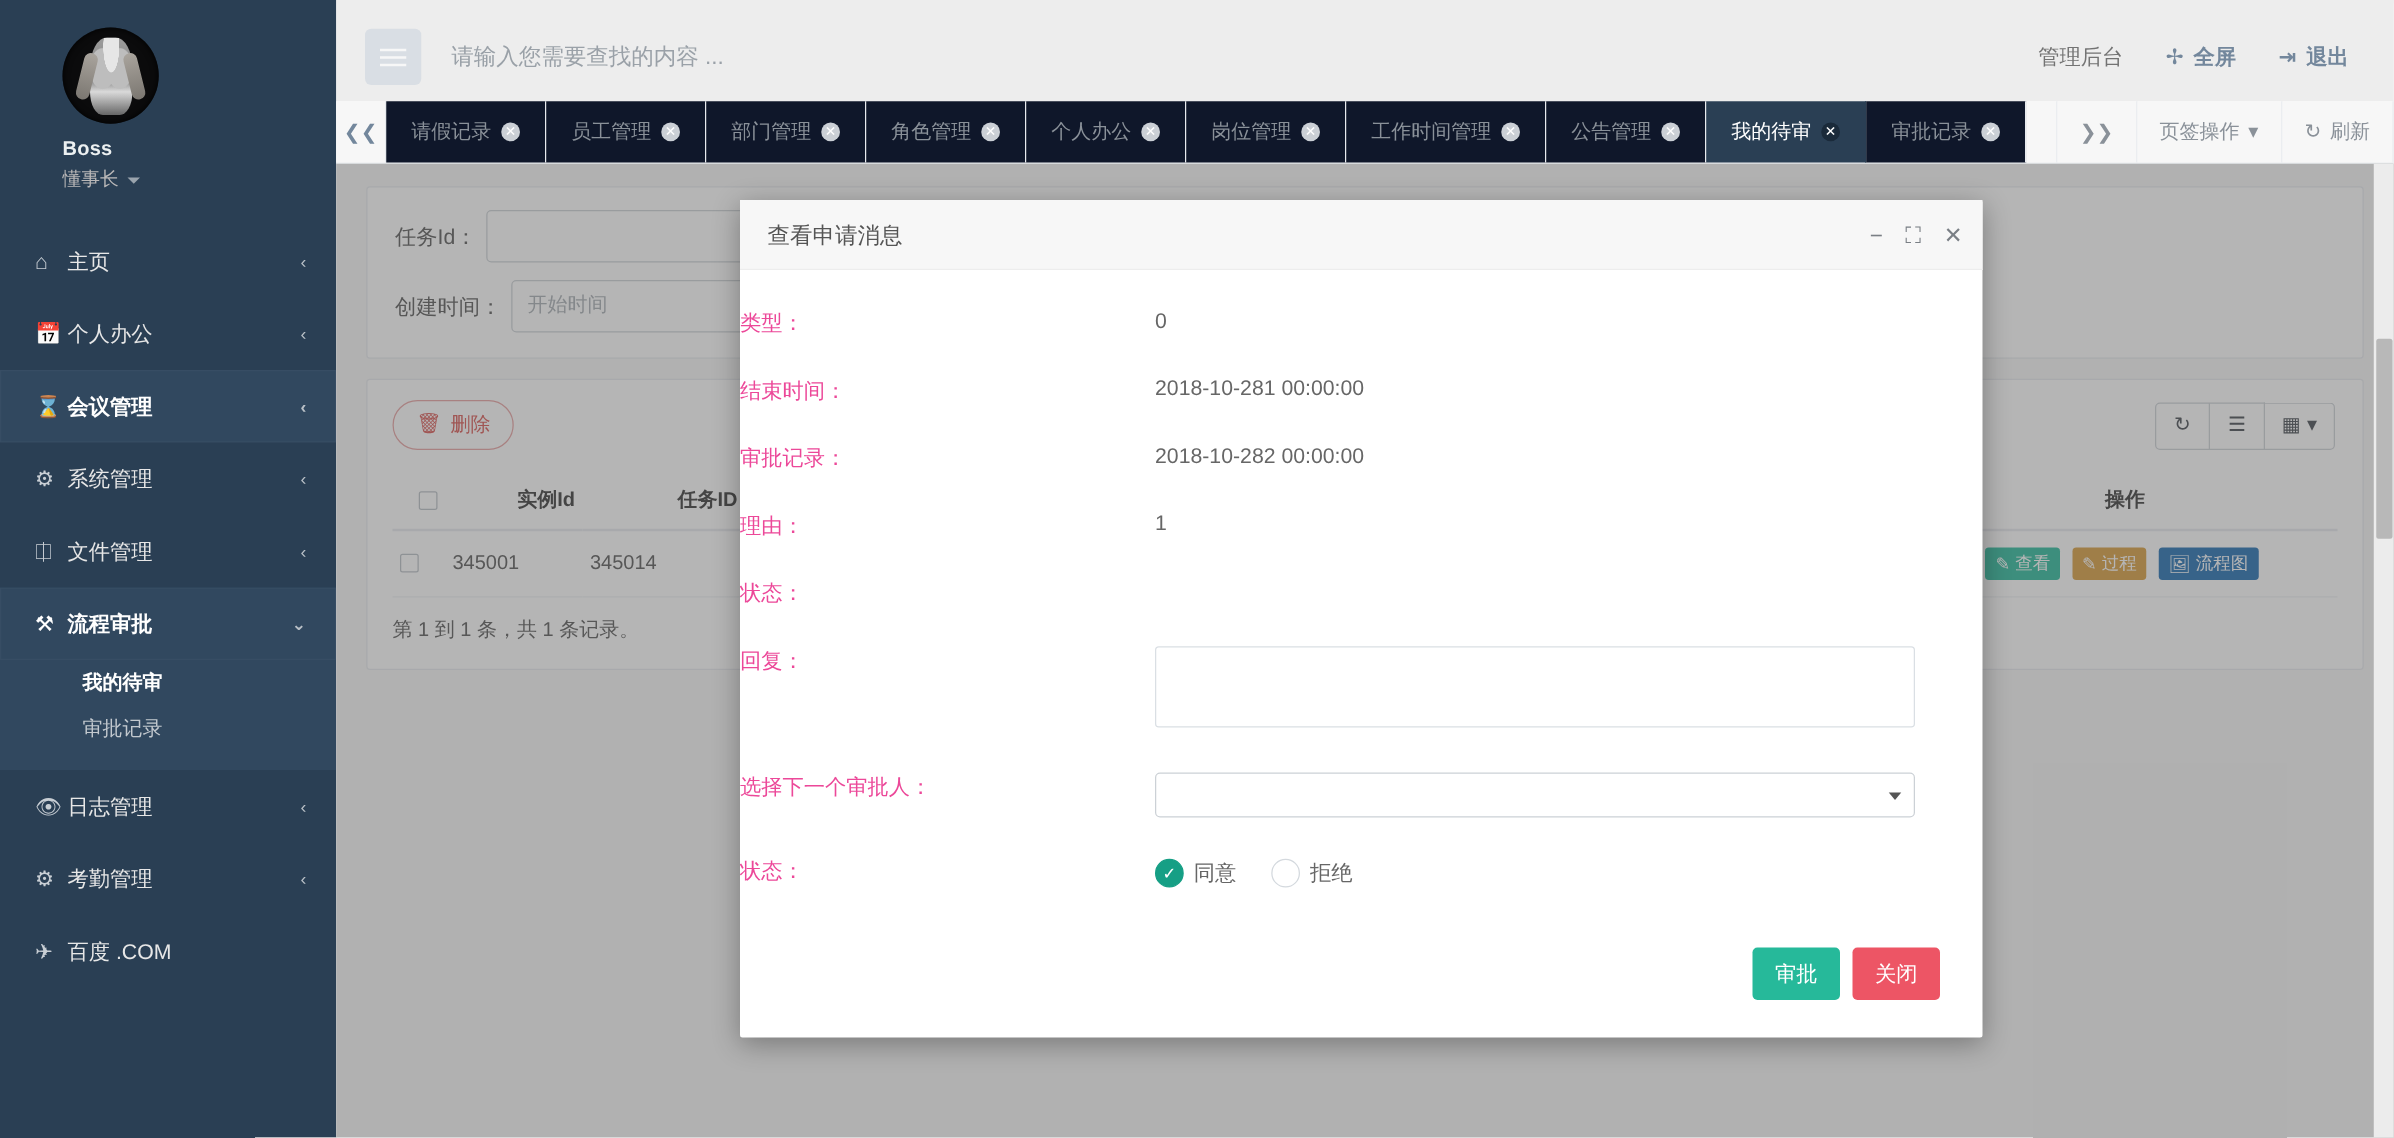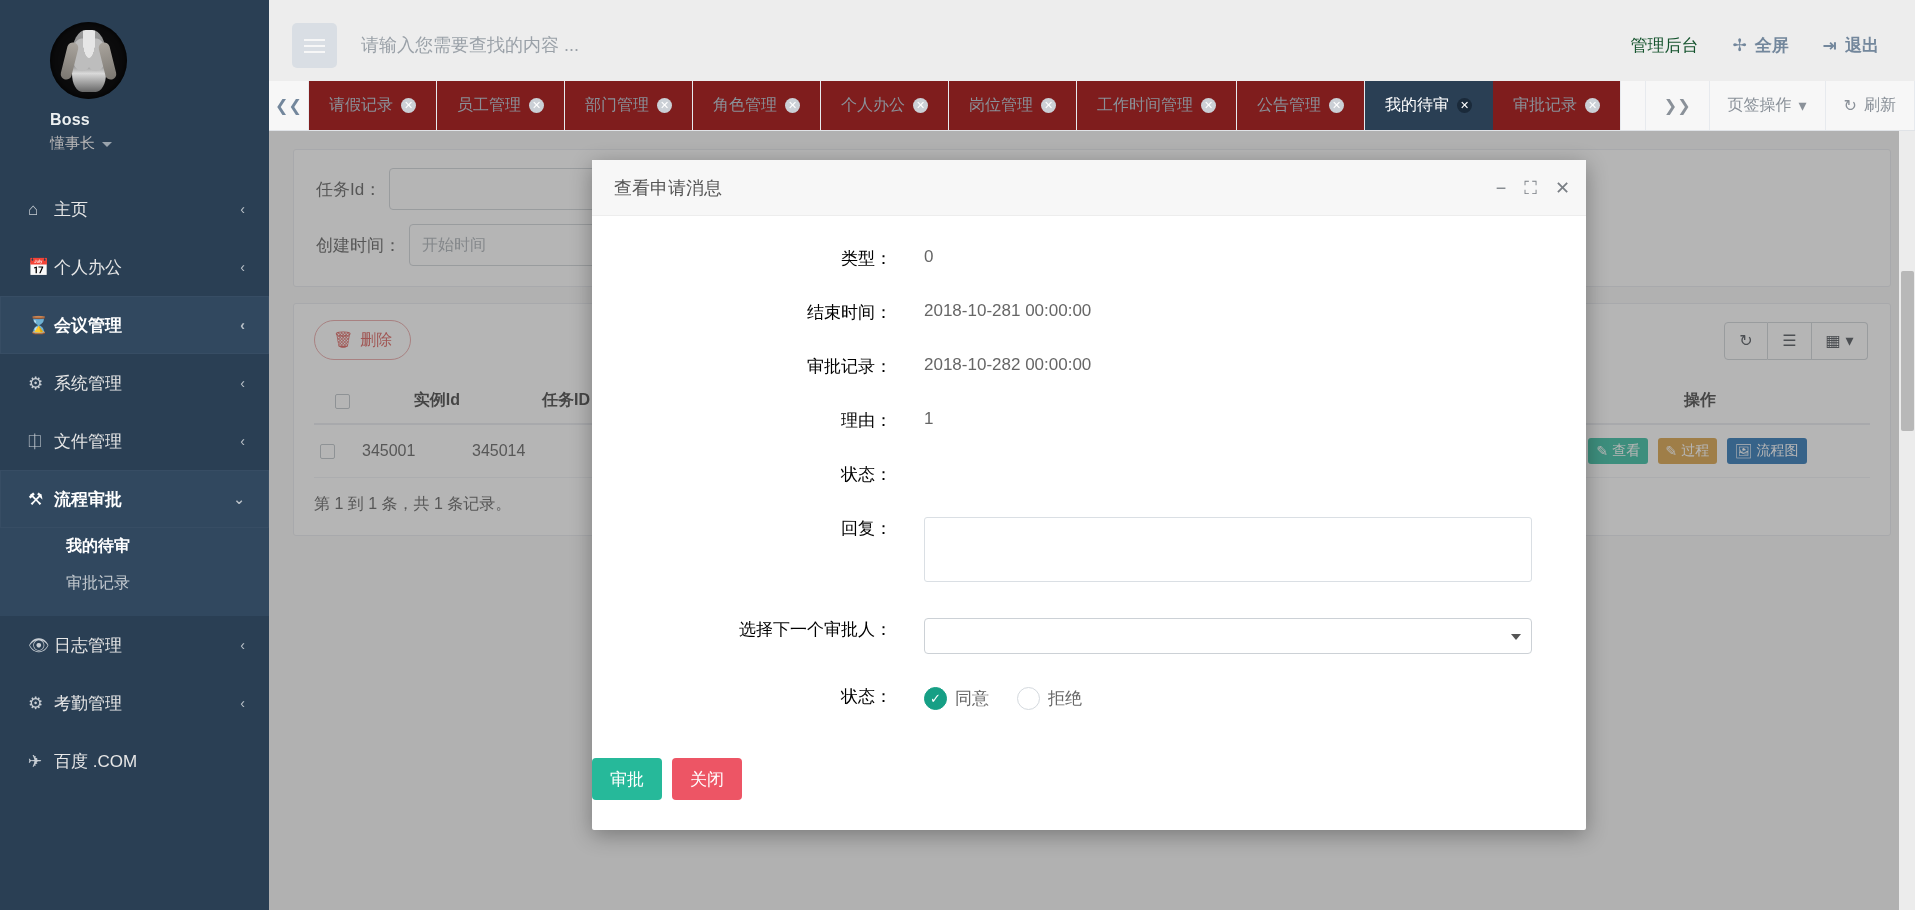--- a/index.html
+++ b/index.html
@@ -110,21 +110,21 @@
     flex: 1 1 auto; margin-left: 24px;
     border: none; background: transparent;
     font-size: 18px; color: #6a6f75;
     font-family: "Liberation Sans", sans-serif;
     outline: none;
   }
   .search-input::placeholder { color: #9aa1a8; }
   .top-links { display:flex; align-items:center; gap: 34px; margin-right: 36px; }
   .top-link {
     display: inline-flex; align-items: center; gap: 8px;
-    font-size: 17px; color: #14532d; cursor: pointer; white-space: nowrap;
+    font-size: 17px; color: #737373; cursor: pointer; white-space: nowrap;
   }
   .top-link.strong { color: #73879C; font-weight: bold; }
 
   
   .tabbar {
     position: absolute; left: 269px; top: 81px; right: 0; height: 50px;
     background: #F7F7F7;
     border-bottom: 1px solid #E0E3E7;
     display: flex; align-items: stretch;
   }
@@ -133,21 +133,21 @@
     color: #73879C; font-size: 16px; cursor: pointer;
     border-right: 1px solid #E7EAEE;
     background: #F7F7F7;
   }
   .tabs { display: flex; align-items: stretch; flex: 0 0 auto; }
   .tab {
     display: flex; align-items: center; gap: 8px;
     padding: 0 20px;
     font-size: 16px; color: #8a9199;
     border-right: 1px solid #E7EAEE;
-    background: #7f1d1d;
+    background: #0f172a;
     cursor: pointer; white-space: nowrap;
   }
   .tab.active { background: #2A3F54; color: #fff; border-right-color: #2A3F54; }
   .tab .tab-close {
     width: 15px; height: 15px; border-radius: 50%;
     background: #cbd0d6; color: #fff; font-size: 11px;
     display:inline-flex; align-items:center; justify-content:center;
     font-family: "DejaVu Sans", sans-serif; line-height: 1;
   }
   .tab.active .tab-close { background: #1a2a3a; color: #fff; }
@@ -263,22 +263,22 @@
     height: 56px; background: #F7F7F7;
     border-bottom: 1px solid #EDEDED;
     display: flex; align-items: center; padding: 0 16px 0 22px;
   }
   .modal-title { font-size: 18px; color: #555; flex: 1 1 auto; }
   .modal-ctrls { display: flex; align-items: center; gap: 18px; color: #7a7f85; }
   .modal-ctrl { cursor: pointer; font-size: 18px; line-height: 1; display:inline-flex; }
   .modal-body { flex: 1 1 auto; padding: 26px 60px 0 0; overflow: hidden; }
   .frow { display: flex; align-items: flex-start; margin-bottom: 26px; }
   .frow-label {
-    width: 300px; flex: 0 0 300px; text-align: right;
-    font-size: 17px; color: #000000; padding-top: 5px;
+    width: 300px; flex: 0 0 300px; text-align: left;
+    font-size: 17px; color: #ec4899; padding-top: 5px;
   }
   .frow-val { flex: 1 1 auto; padding-left: 32px; font-size: 17px; color: #666; padding-top: 5px; }
   .badge-status {
     display: inline-block; padding: 4px 10px; border-radius: 4px;
     background: #F0AD4E; color: #fff; font-size: 15px;
   }
   .sel-box {
     position: relative; width: 608px; height: 36px;
     border: 1px solid #CCD1D6; border-radius: 4px; background: #fff;
   }
@@ -298,21 +298,21 @@
   .radio { display: inline-flex; align-items: center; gap: 8px; font-size: 17px; color: #666; cursor: pointer; }
   .radio-dot {
     width: 23px; height: 23px; border-radius: 50%;
     border: 1px solid #d4d9de; background: #fff;
     display: inline-flex; align-items: center; justify-content: center;
     color: #fff; font-size: 13px;
   }
   .radio-dot.checked { background: #169F85; border-color: #169F85; }
   .radio + .radio { margin-left: 14px; }
   .modal-foot {
-    padding: 0 34px 30px 0; display: flex; justify-content: flex-start; gap: 10px;
+    padding: 0 34px 30px 0; display: flex; justify-content: flex-end; gap: 10px;
   }
   .mbtn {
     min-width: 64px; height: 42px; padding: 0 18px;
     border: none; border-radius: 4px; color: #fff; font-size: 17px;
     cursor: pointer; font-family: "Liberation Sans", sans-serif;
   }
   .mbtn-ok { background: #26B99A; }
   .mbtn-close { background: #ED5565; }
 
   .topstrip {

